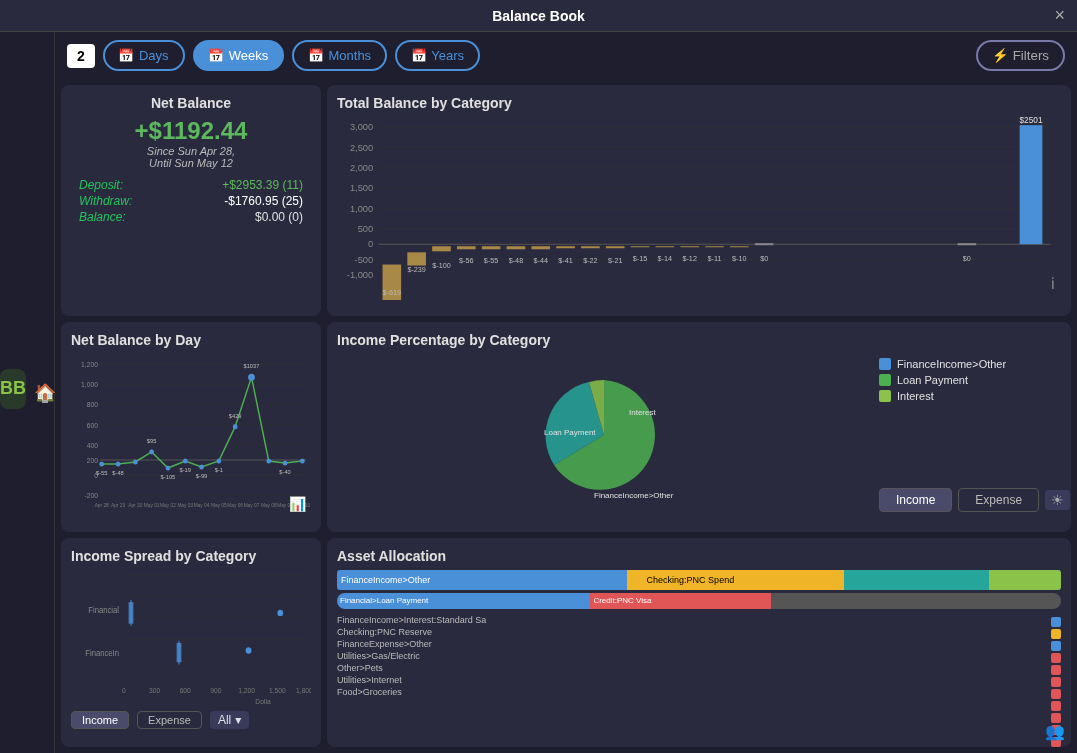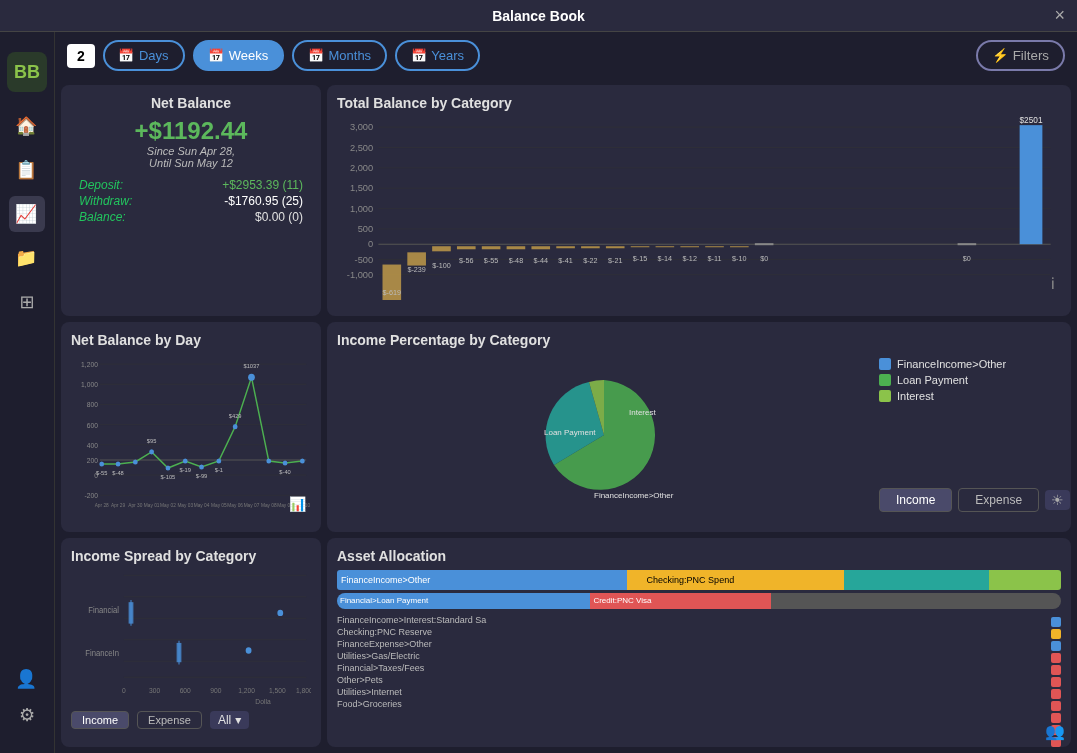--- a/index.html
+++ b/index.html
@@ -27,21 +27,21 @@
     }
     
     
     .app-container { display: flex; height: calc(753px - 32px); }
     
     
     .sidebar {
       width: 55px;
       background: #1e1e2e;
       display: flex;
-      flex-direction: column;
+      flex-direction: row;
       align-items: center;
       padding: 20px 0;
       border-right: 1px solid #333;
       gap: 8px;
     }
     .sidebar-logo {
       width: 40px; height: 40px;
       background: #2a3a2a;
       border-radius: 8px;
       display: flex; align-items: center; justify-content: center;
@@ -449,21 +449,20 @@
             <div style="width:40%; background:#555;"></div>
           </div>
         </div>
 
         <div style="display:flex; gap:20px;">
           <div style="flex:1; font-size:9px; color:#bbb; display:flex; flex-direction:column; gap:2px; max-height:100px; overflow-y:auto;">
             <div>FinanceIncome&gt;Interest:Standard Sa</div>
             <div>Checking:PNC Reserve</div>
             <div>FinanceExpense&gt;Other</div>
             <div>Utilities&gt;Gas/Electric</div>
-            <div>Financial&gt;Taxes/Fees</div>
             <div>Other&gt;Pets</div>
             <div>Utilities&gt;Internet</div>
             <div>Food&gt;Groceries</div>
 
           </div>
           <div style="display:flex; flex-direction:column; gap:2px; padding-top:2px;">
             <div style="width:10px;height:10px;background:#4a90d9;border-radius:2px;"></div>
             <div style="width:10px;height:10px;background:#f0b429;border-radius:2px;"></div>
             <div style="width:10px;height:10px;background:#4a90d9;border-radius:2px;"></div>
             <div style="width:10px;height:10px;background:#e05555;border-radius:2px;"></div>

